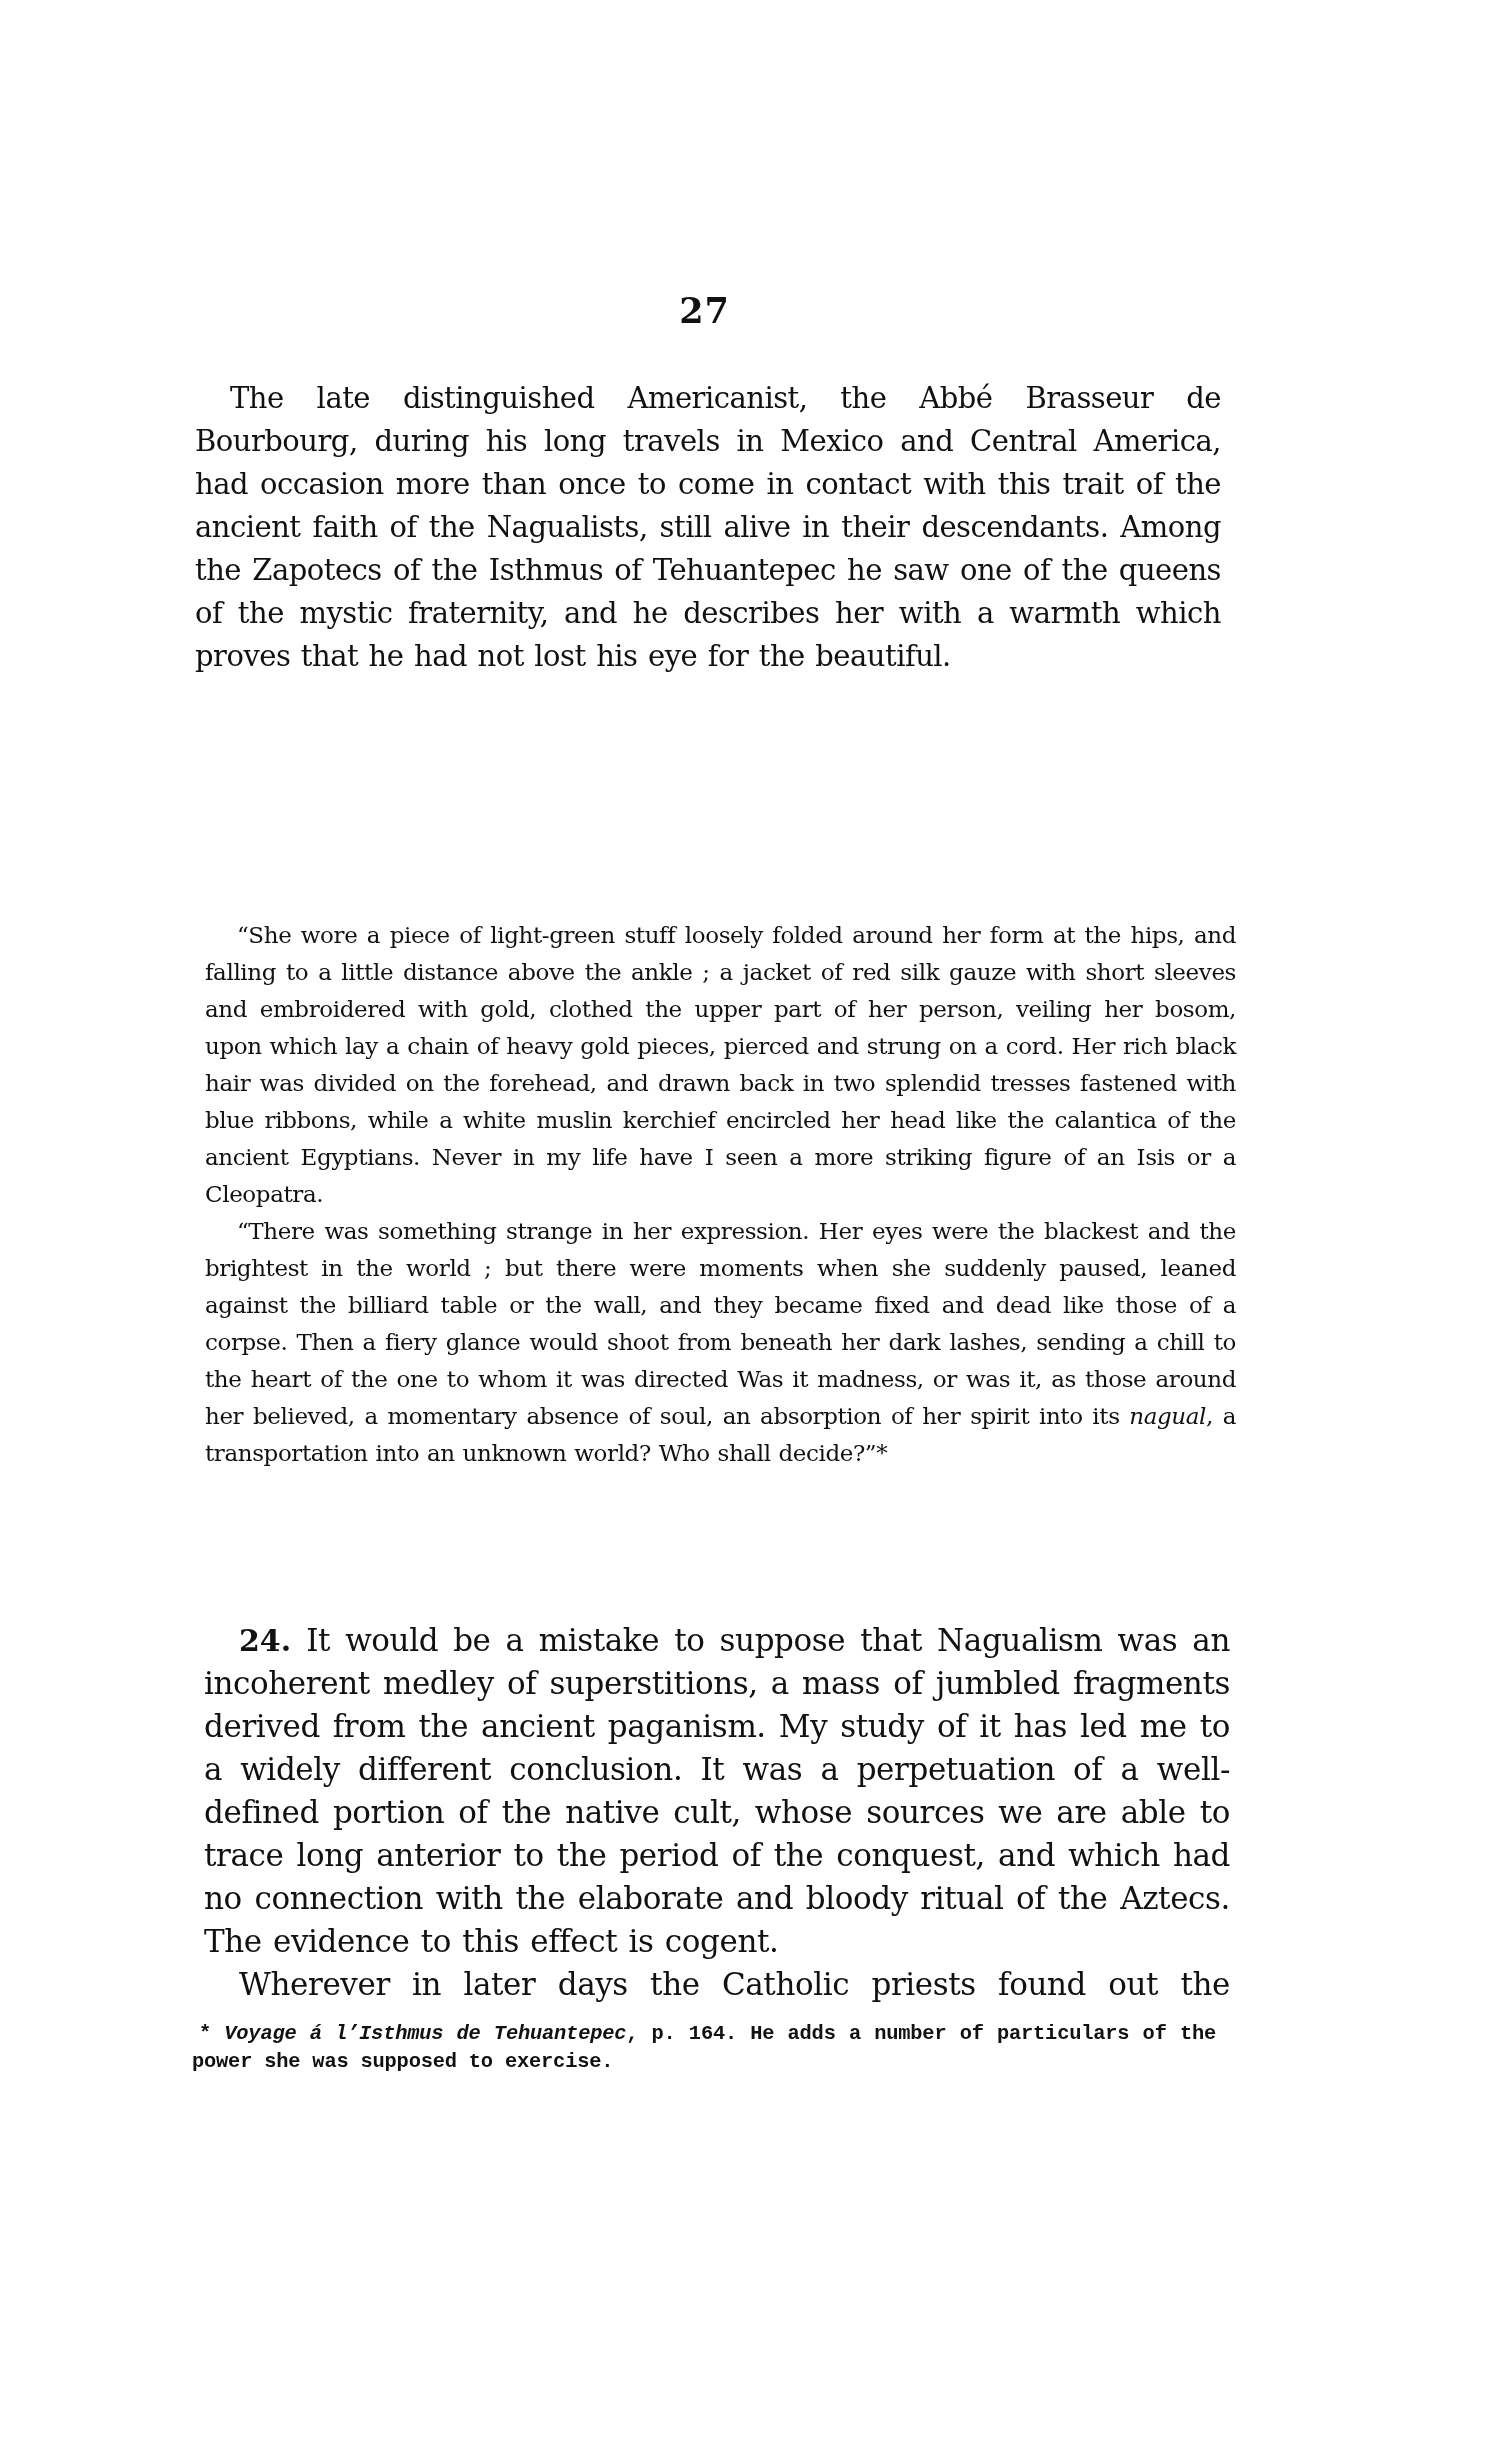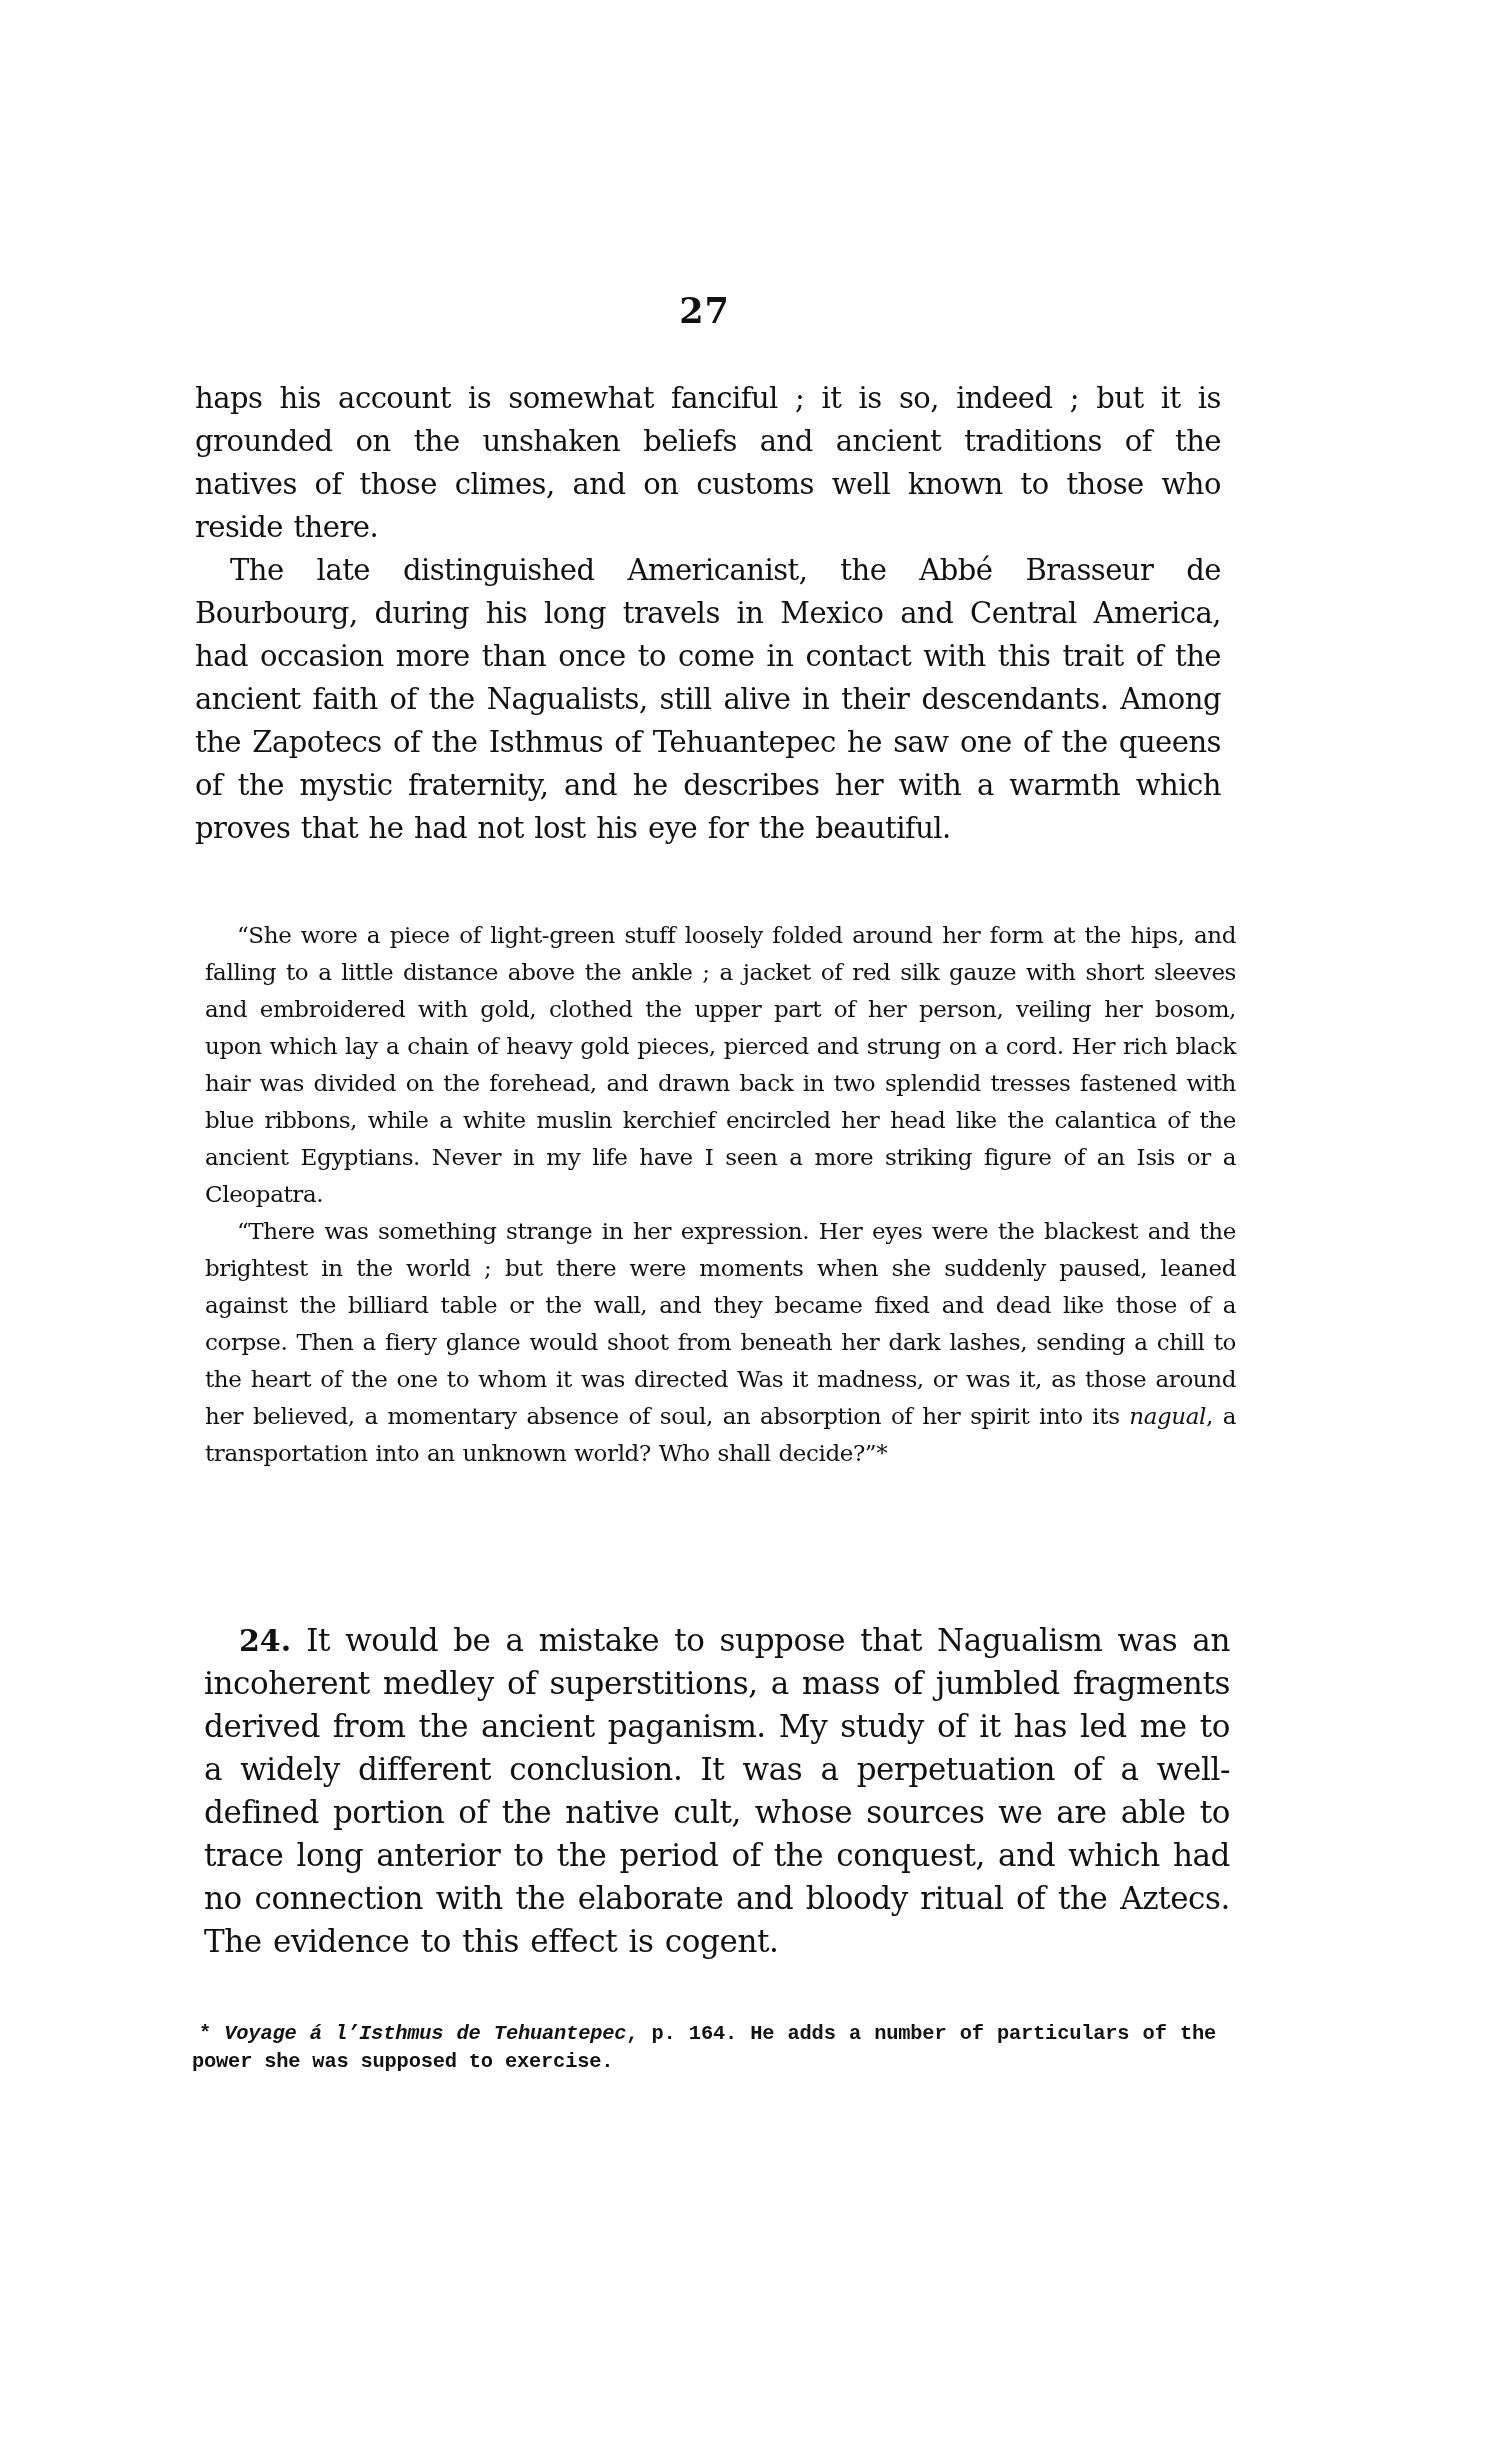--- a/index.html
+++ b/index.html
@@ -83,29 +83,29 @@
   .footnote p { text-indent: 7px; }
   .footnote i { font-weight: bold; }
   .lastline-left { text-align-last: left; }
 </style>
 </head>
 <body>
 
 <div class="page-number">27</div>
 
 <div class="block body-1">
-  <p class="lastline-left">haps his account is somewhat fanciful ; it is so, indeed ; but it is grounded on the unshaken beliefs and ancient traditions of the natives of those climes, and on customs well known to those who reside there.</p>
   <p class="indent lastline-left">The late distinguished Americanist, the Abbé Brasseur de Bourbourg, during his long travels in Mexico and Central America, had occasion more than once to come in contact with this trait of the ancient faith of the Nagualists, still alive in their descendants. Among the Zapotecs of the Isthmus of Tehuantepec he saw one of the queens of the mystic fraternity, and he describes her with a warmth which proves that he had not lost his eye for the beautiful.</p>
 </div>
 
 <div class="block quote">
   <p class="lastline-left">“She wore a piece of light-green stuff loosely folded around her form at the hips, and falling to a little distance above the ankle ; a jacket of red silk gauze with short sleeves and embroidered with gold, clothed the upper part of her person, veiling her bosom, upon which lay a chain of heavy gold pieces, pierced and strung on a cord. Her rich black hair was divided on the forehead, and drawn back in two splendid tresses fastened with blue ribbons, while a white muslin kerchief encircled her head like the calantica of the ancient Egyptians. Never in my life have I seen a more striking figure of an Isis or a Cleopatra.</p>
   <p class="lastline-left"><span>“There was something strange in her expression. Her eyes were the blackest and the brightest in the world ; but there were moments when she suddenly paused, leaned against the billiard table or the wall, and they became fixed and dead like those of a corpse. Then a fiery glance would shoot from beneath her dark lashes, sending a chill to the heart of the one to whom it was directed Was it madness, or was it, as those around her believed, a momentary absence of soul, an absorption of her spirit into its </span><i>nagual</i><span>, a transportation into an unknown world? Who shall decide?”*</span></p>
 </div>
 
 <div class="block section">
   <p class="lastline-left"><span class="section-num">24.</span><span> It would be a mistake to suppose that Nagualism was an incoherent medley of superstitions, a mass of jumbled fragments derived from the ancient paganism. My study of it has led me to a widely different conclusion. It was a perpetuation of a well-defined portion of the native cult, whose sources we are able to trace long anterior to the period of the conquest, and which had no connection with the elaborate and bloody ritual of the Aztecs. The evidence to this effect is cogent.</span></p>
+  <p style="text-align-last: justify;">Wherever in later days the Catholic priests found out the</p>
 </div>
 
 <div class="block footnote">
   <p class="lastline-left"><span>* </span><i>Voyage á l’Isthmus de Tehuantepec</i><span>, p. 164. He adds a number of particulars of the power she was supposed to exercise.</span></p>
 </div>
 
 
 </body></html>

